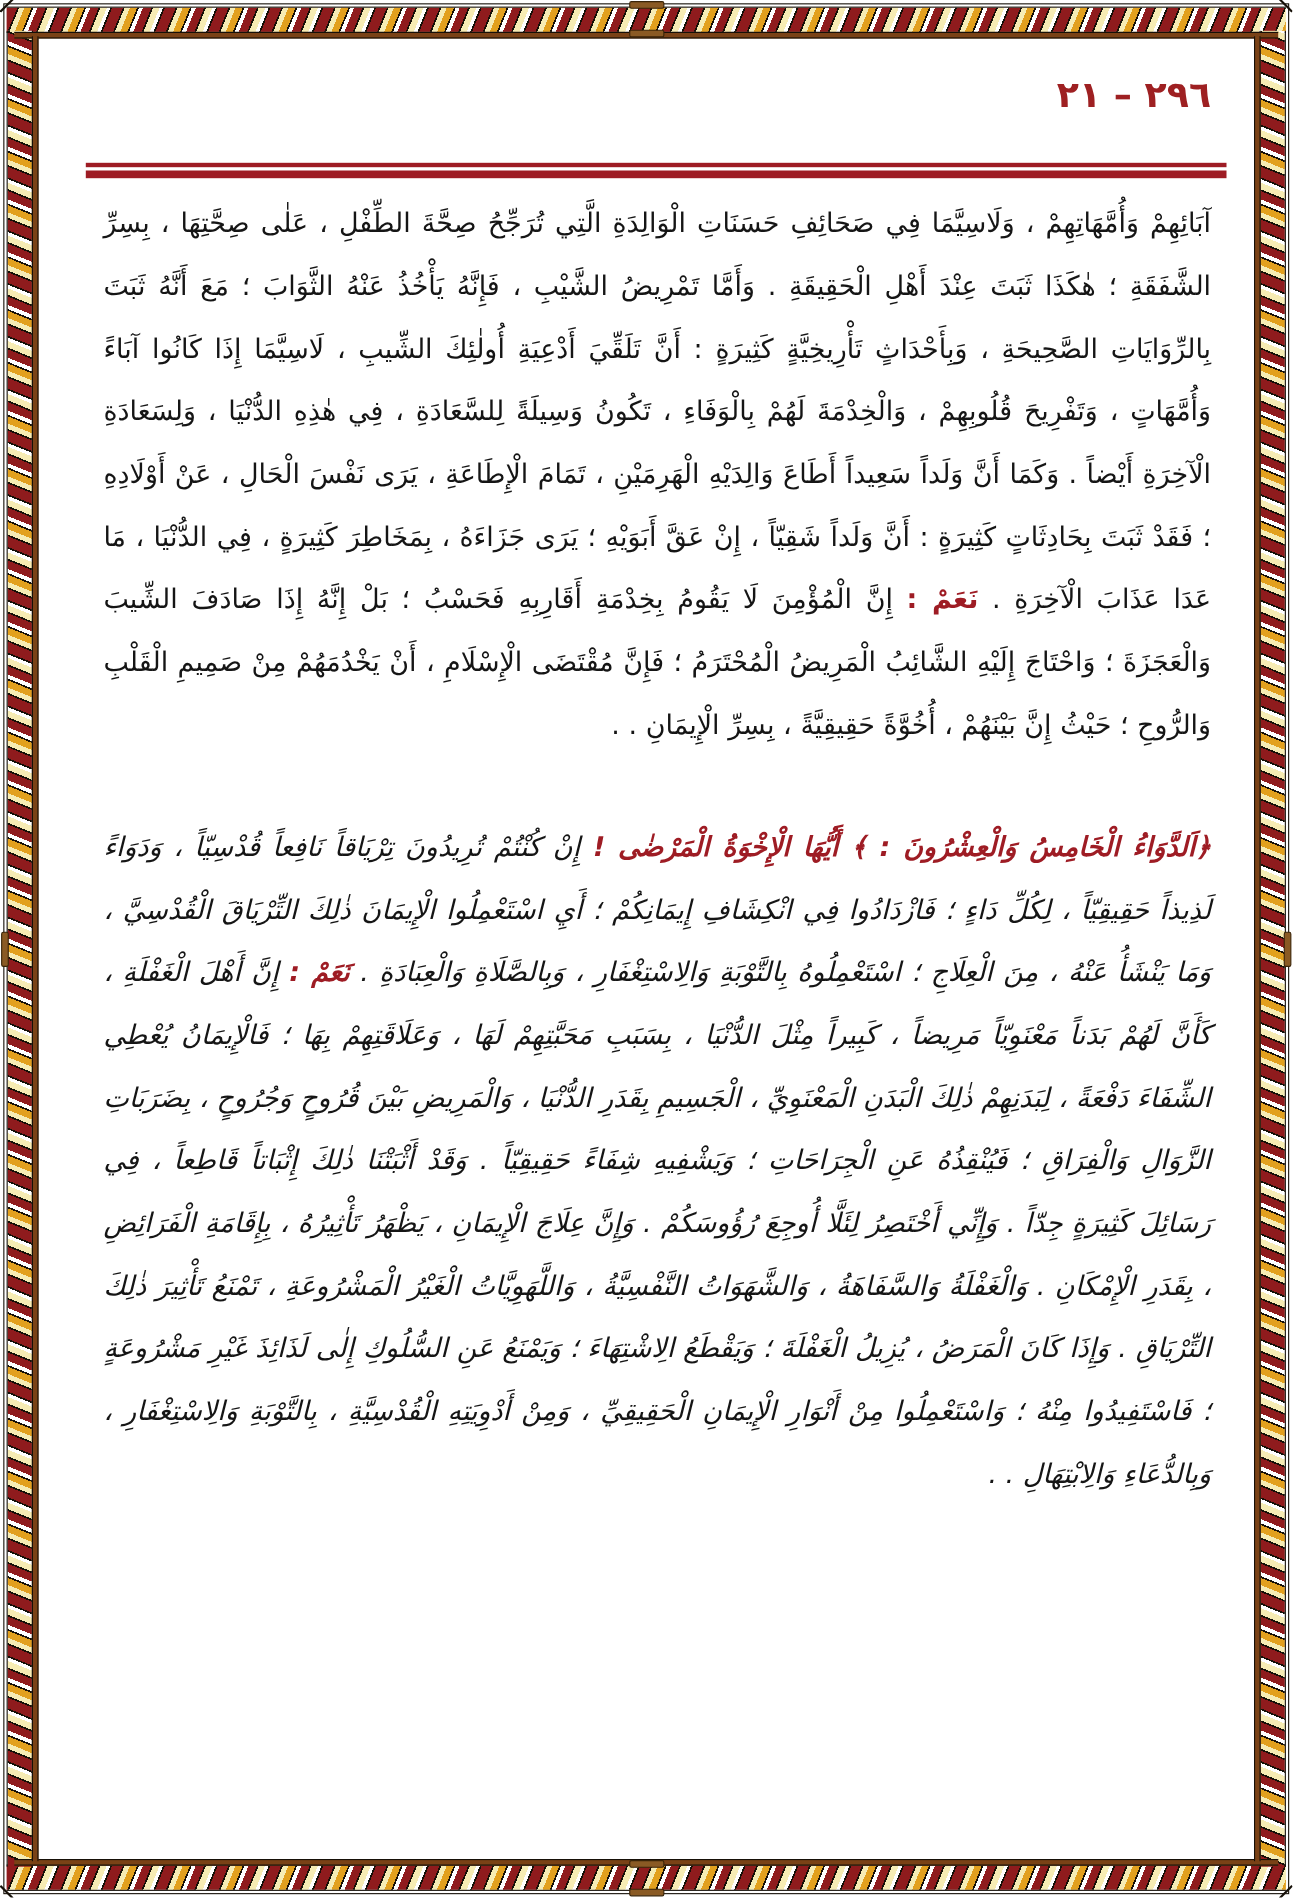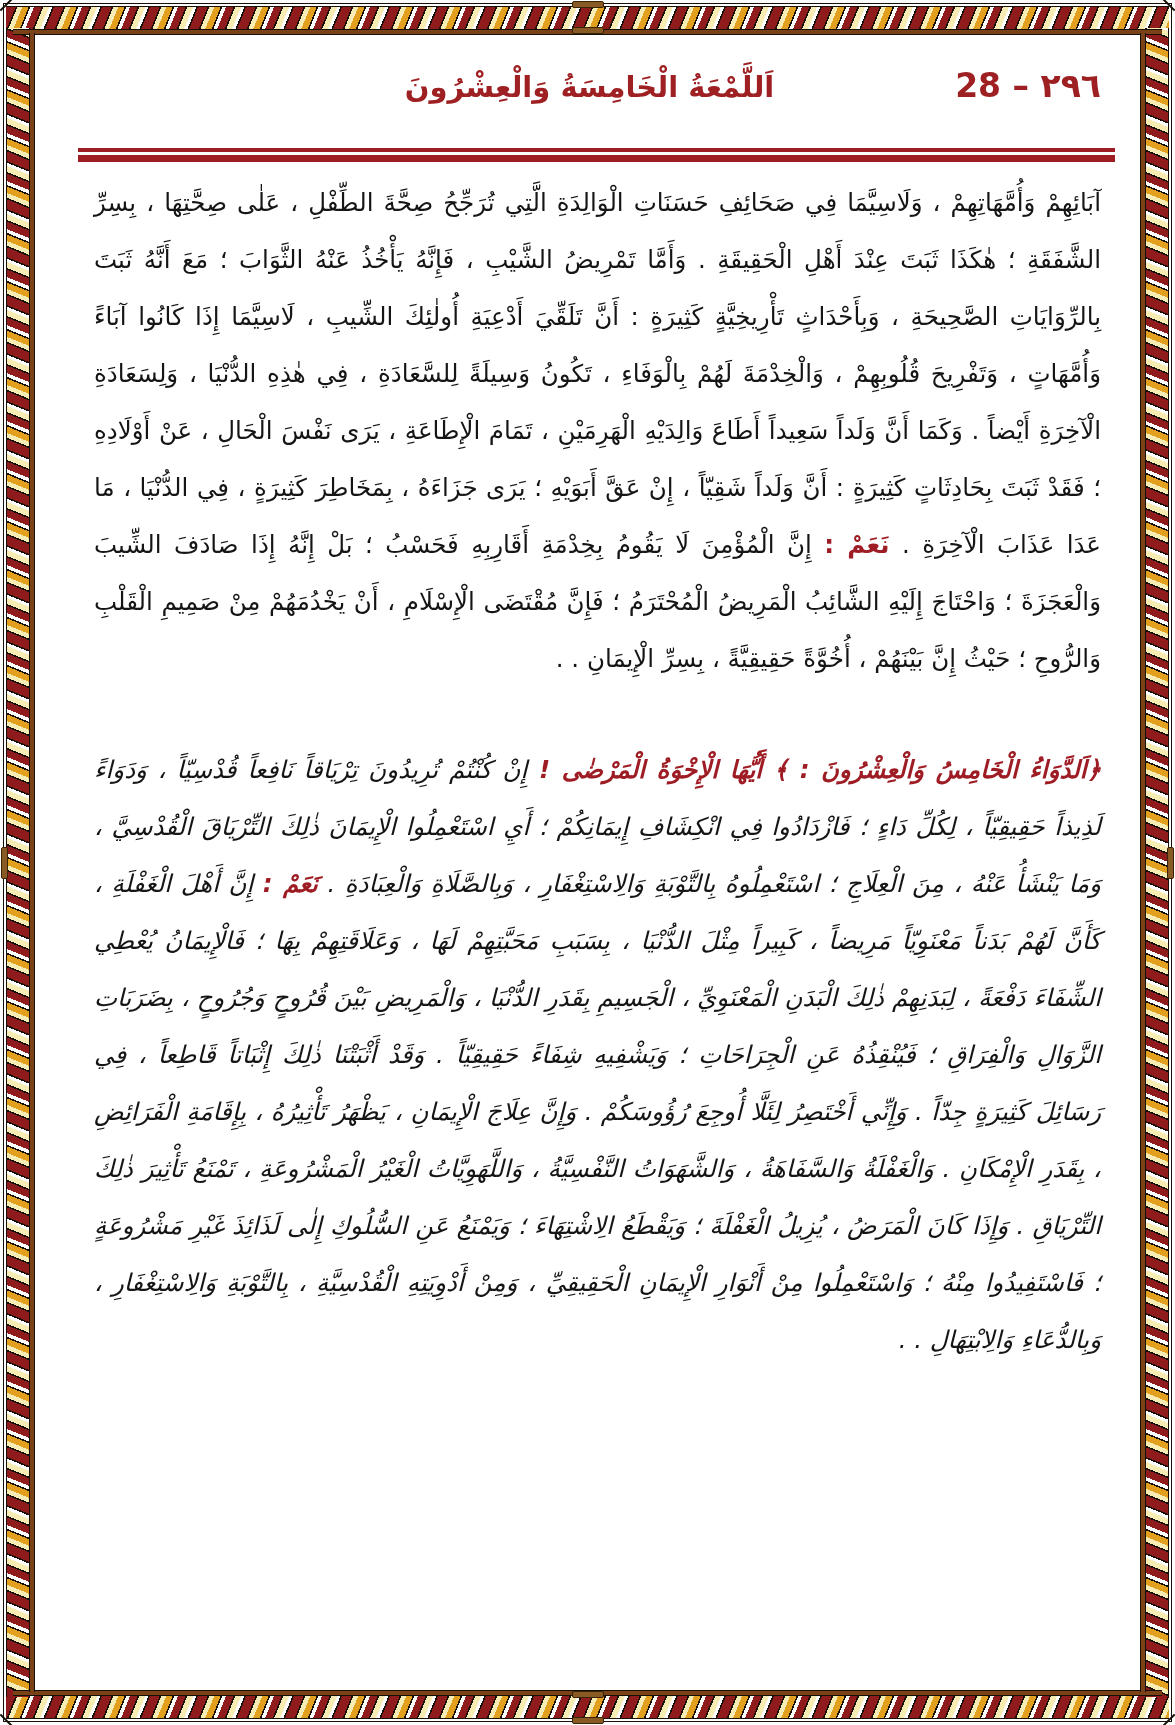--- a/index.html
+++ b/index.html
@@ -100,22 +100,21 @@
   <div class="orn orn-h orn-top-outer"></div>
   <div class="orn orn-h orn-top-inner"></div>
   <div class="orn orn-h orn-bot-outer"></div>
   <div class="orn orn-h orn-bot-inner"></div>
   <div class="orn orn-v orn-left"></div>
   <div class="orn orn-v orn-right"></div>
 
   <div class="content">
 
     <div class="header-row">
-      <div class="page-number">٢٩٦ – 28</div>
-      <div class="page-title">اَللَّمْعَةُ الْخَامِسَةُ وَالْعِشْرُونَ</div>
+      <div class="page-number">٢٩٦ – ٢١</div>
     </div>
 
     <div class="double-rule">
       <div class="thin"></div>
       <div class="thick"></div>
     </div>
 
     <div class="body-text">
         <p class="body-par"><span class="seg">آبَائِهِمْ وَأُمَّهَاتِهِمْ ، وَلَاسِيَّمَا فِي صَحَائِفِ حَسَنَاتِ الْوَالِدَةِ الَّتِي تُرَجِّحُ صِحَّةَ الطِّفْلِ ، عَلٰى صِحَّتِهَا ، بِسِرِّ الشَّفَقَةِ ؛ هٰكَذَا ثَبَتَ عِنْدَ أَهْلِ الْحَقِيقَةِ . وَأَمَّا تَمْرِيضُ الشَّيْبِ ، فَإِنَّهُ يَأْخُذُ عَنْهُ الثَّوَابَ ؛ مَعَ أَنَّهُ ثَبَتَ بِالرِّوَايَاتِ الصَّحِيحَةِ ، وَبِأَحْدَاثٍ تَأْرِيخِيَّةٍ كَثِيرَةٍ : أَنَّ تَلَقِّيَ أَدْعِيَةِ أُولٰئِكَ الشِّيبِ ، لَاسِيَّمَا إِذَا كَانُوا آبَاءً وَأُمَّهَاتٍ ، وَتَفْرِيحَ قُلُوبِهِمْ ، وَالْخِدْمَةَ لَهُمْ بِالْوَفَاءِ ، تَكُونُ وَسِيلَةً لِلسَّعَادَةِ ، فِي هٰذِهِ الدُّنْيَا ، وَلِسَعَادَةِ الْآخِرَةِ أَيْضاً . وَكَمَا أَنَّ وَلَداً سَعِيداً أَطَاعَ وَالِدَيْهِ الْهَرِمَيْنِ ، تَمَامَ الْإِطَاعَةِ ، يَرَى نَفْسَ الْحَالِ ، عَنْ أَوْلَادِهِ ؛ فَقَدْ ثَبَتَ بِحَادِثَاتٍ كَثِيرَةٍ : أَنَّ وَلَداً شَقِيّاً ، إِنْ عَقَّ أَبَوَيْهِ ؛ يَرَى جَزَاءَهُ ، بِمَخَاطِرَ كَثِيرَةٍ ، فِي الدُّنْيَا ، مَا عَدَا عَذَابَ الْآخِرَةِ . </span><span class="seg red">نَعَمْ :</span><span class="seg"> إِنَّ الْمُؤْمِنَ لَا يَقُومُ بِخِدْمَةِ أَقَارِبِهِ فَحَسْبُ ؛ بَلْ إِنَّهُ إِذَا صَادَفَ الشِّيبَ وَالْعَجَزَةَ ؛ وَاحْتَاجَ إِلَيْهِ الشَّائِبُ الْمَرِيضُ الْمُحْتَرَمُ ؛ فَإِنَّ مُقْتَضَى الْإِسْلَامِ ، أَنْ يَخْدُمَهُمْ مِنْ صَمِيمِ الْقَلْبِ وَالرُّوحِ ؛ حَيْثُ إِنَّ بَيْنَهُمْ ، أُخُوَّةً حَقِيقِيَّةً ، بِسِرِّ الْإِيمَانِ . .</span></p>
         <p class="body-par"><span class="seg red">﴿اَلدَّوَاءُ الْخَامِسُ وَالْعِشْرُونَ : ﴾ أَيُّهَا الْإِخْوَةُ الْمَرْضٰى ! </span><span class="seg">إِنْ كُنْتُمْ تُرِيدُونَ تِرْيَاقاً نَافِعاً قُدْسِيّاً ، وَدَوَاءً لَذِيذاً حَقِيقِيّاً ، لِكُلِّ دَاءٍ ؛ فَازْدَادُوا فِي انْكِشَافِ إِيمَانِكُمْ ؛ أَيِ اسْتَعْمِلُوا الْإِيمَانَ ذٰلِكَ التِّرْيَاقَ الْقُدْسِيَّ ، وَمَا يَنْشَأُ عَنْهُ ، مِنَ الْعِلَاجِ ؛ اسْتَعْمِلُوهُ بِالتَّوْبَةِ وَالِاسْتِغْفَارِ ، وَبِالصَّلَاةِ وَالْعِبَادَةِ . </span><span class="seg red">نَعَمْ :</span><span class="seg"> إِنَّ أَهْلَ الْغَفْلَةِ ، كَأَنَّ لَهُمْ بَدَناً مَعْنَوِيّاً مَرِيضاً ، كَبِيراً مِثْلَ الدُّنْيَا ، بِسَبَبِ مَحَبَّتِهِمْ لَهَا ، وَعَلَاقَتِهِمْ بِهَا ؛ فَالْإِيمَانُ يُعْطِي الشِّفَاءَ دَفْعَةً ، لِبَدَنِهِمْ ذٰلِكَ الْبَدَنِ الْمَعْنَوِيِّ ، الْجَسِيمِ بِقَدَرِ الدُّنْيَا ، وَالْمَرِيضِ بَيْنَ قُرُوحٍ وَجُرُوحٍ ، بِضَرَبَاتِ الزَّوَالِ وَالْفِرَاقِ ؛ فَيُنْقِذُهُ عَنِ الْجِرَاحَاتِ ؛ وَيَشْفِيهِ شِفَاءً حَقِيقِيّاً . وَقَدْ أَثْبَتْنَا ذٰلِكَ إِثْبَاتاً قَاطِعاً ، فِي رَسَائِلَ كَثِيرَةٍ جِدّاً . وَإِنِّي أَخْتَصِرُ لِئَلَّا أُوجِعَ رُؤُوسَكُمْ . وَإِنَّ عِلَاجَ الْإِيمَانِ ، يَظْهَرُ تَأْثِيرُهُ ، بِإِقَامَةِ الْفَرَائِضِ ، بِقَدَرِ الْإِمْكَانِ . وَالْغَفْلَةُ وَالسَّفَاهَةُ ، وَالشَّهَوَاتُ النَّفْسِيَّةُ ، وَاللَّهَوِيَّاتُ الْغَيْرُ الْمَشْرُوعَةِ ، تَمْنَعُ تَأْثِيرَ ذٰلِكَ التِّرْيَاقِ . وَإِذَا كَانَ الْمَرَضُ ، يُزِيلُ الْغَفْلَةَ ؛ وَيَقْطَعُ الِاشْتِهَاءَ ؛ وَيَمْنَعُ عَنِ السُّلُوكِ إِلٰى لَذَائِذَ غَيْرِ مَشْرُوعَةٍ ؛ فَاسْتَفِيدُوا مِنْهُ ؛ وَاسْتَعْمِلُوا مِنْ أَنْوَارِ الْإِيمَانِ الْحَقِيقِيِّ ، وَمِنْ أَدْوِيَتِهِ الْقُدْسِيَّةِ ، بِالتَّوْبَةِ وَالِاسْتِغْفَارِ ، وَبِالدُّعَاءِ وَالِابْتِهَالِ . .</span></p>

